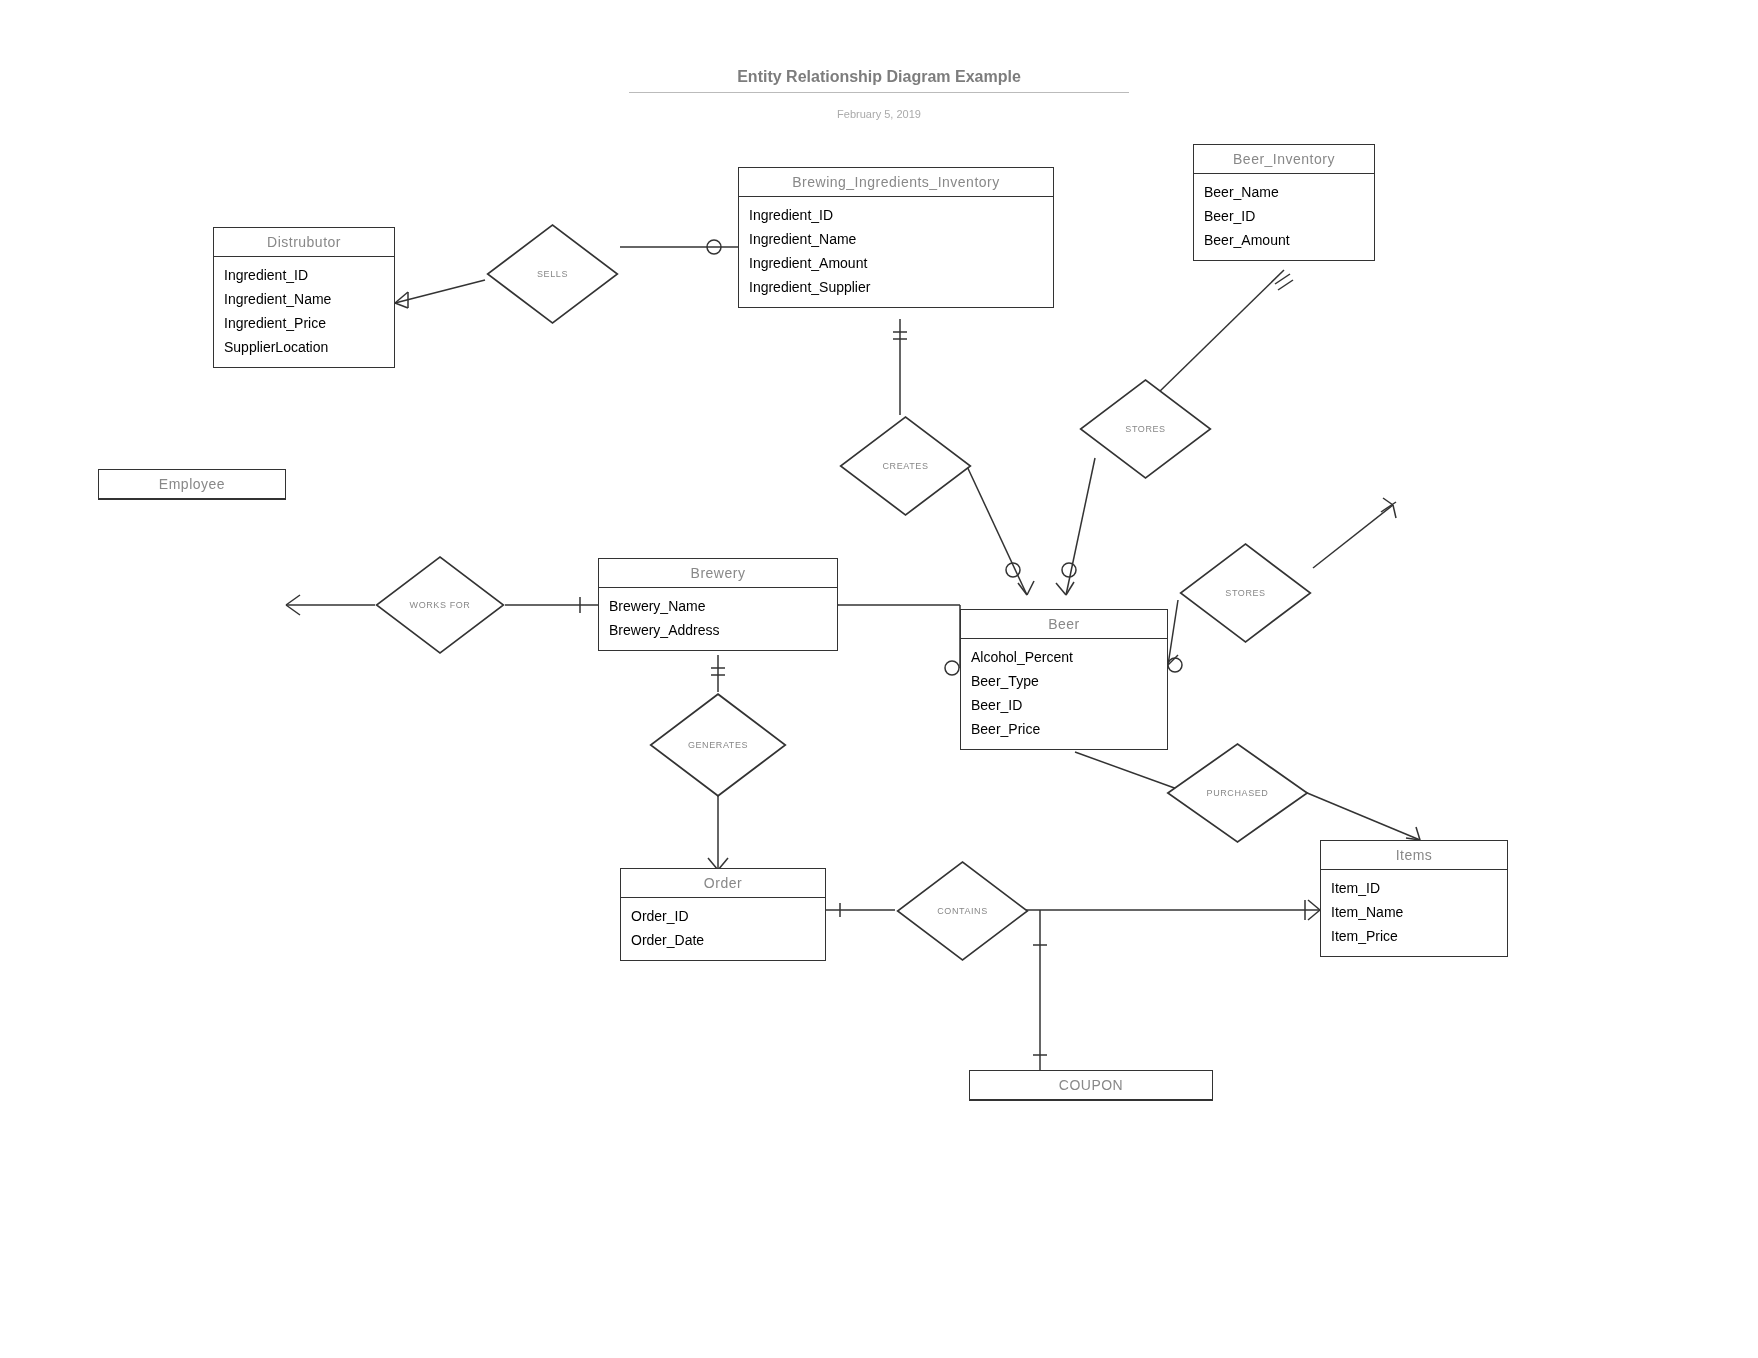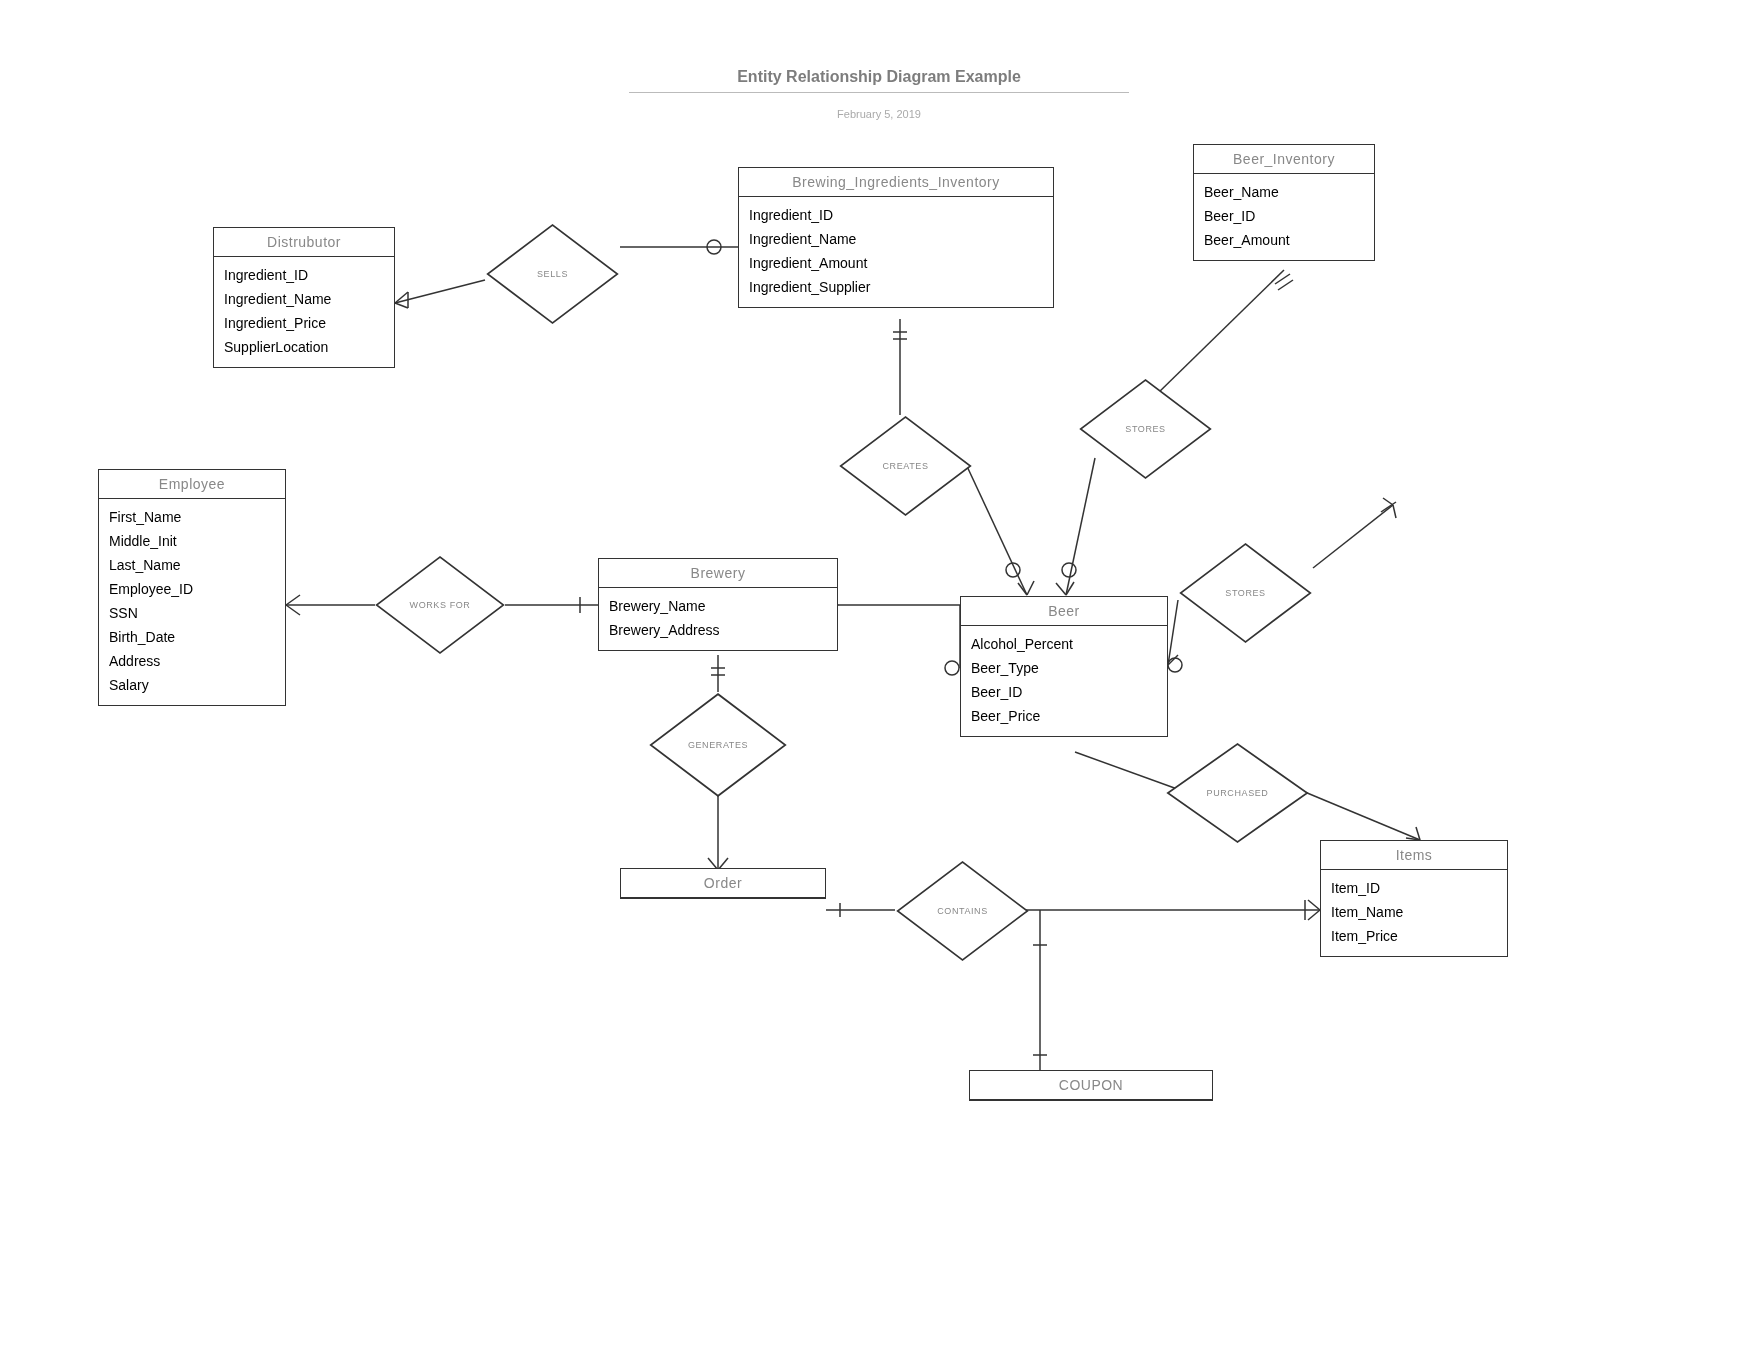--- a/index.html
+++ b/index.html
@@ -209,52 +209,46 @@
     <div class="entity-body">
       <div class="entity-row">Beer_Name</div>
       <div class="entity-row">Beer_ID</div>
       <div class="entity-row">Beer_Amount</div>
     </div>
   </div>
 
 
   <div class="entity" style="left:98px; top:469px; width:188px;">
     <div class="entity-header">Employee</div>
-    <div class="entity-body">
-      <div class="entity-row">First_Name</div>
-      <div class="entity-row">Middle_Init</div>
-      <div class="entity-row">Last_Name</div>
-      <div class="entity-row">Employee_ID</div>
-      <div class="entity-row">SSN</div>
-      <div class="entity-row">Birth_Date</div>
-      <div class="entity-row">Address</div>
-      <div class="entity-row">Salary</div>
-    </div>
   </div>
 
   <div class="entity" style="left:598px; top:558px; width:240px;">
     <div class="entity-header">Brewery</div>
     <div class="entity-body">
       <div class="entity-row">Brewery_Name</div>
       <div class="entity-row">Brewery_Address</div>
     </div>
   </div>
 
-  <div class="entity" style="left:960px; top:596px; width:208px;">
+  <div class="entity" style="left:960px; top:609px; width:208px;">
     <div class="entity-header">Beer</div>
     <div class="entity-body">
       <div class="entity-row">Alcohol_Percent</div>
       <div class="entity-row">Beer_Type</div>
       <div class="entity-row">Beer_ID</div>
       <div class="entity-row">Beer_Price</div>
     </div>
   </div>
 
   <div class="entity" style="left:620px; top:868px; width:206px;">
     <div class="entity-header">Order</div>
+    <div class="entity-body">
+      <div class="entity-row">Order_ID</div>
+      <div class="entity-row">Order_Date</div>
+    </div>
   </div>
 
   <div class="entity" style="left:1320px; top:840px; width:188px;">
     <div class="entity-header">Items</div>
     <div class="entity-body">
       <div class="entity-row">Item_ID</div>
       <div class="entity-row">Item_Name</div>
       <div class="entity-row">Item_Price</div>
     </div>
   </div>

